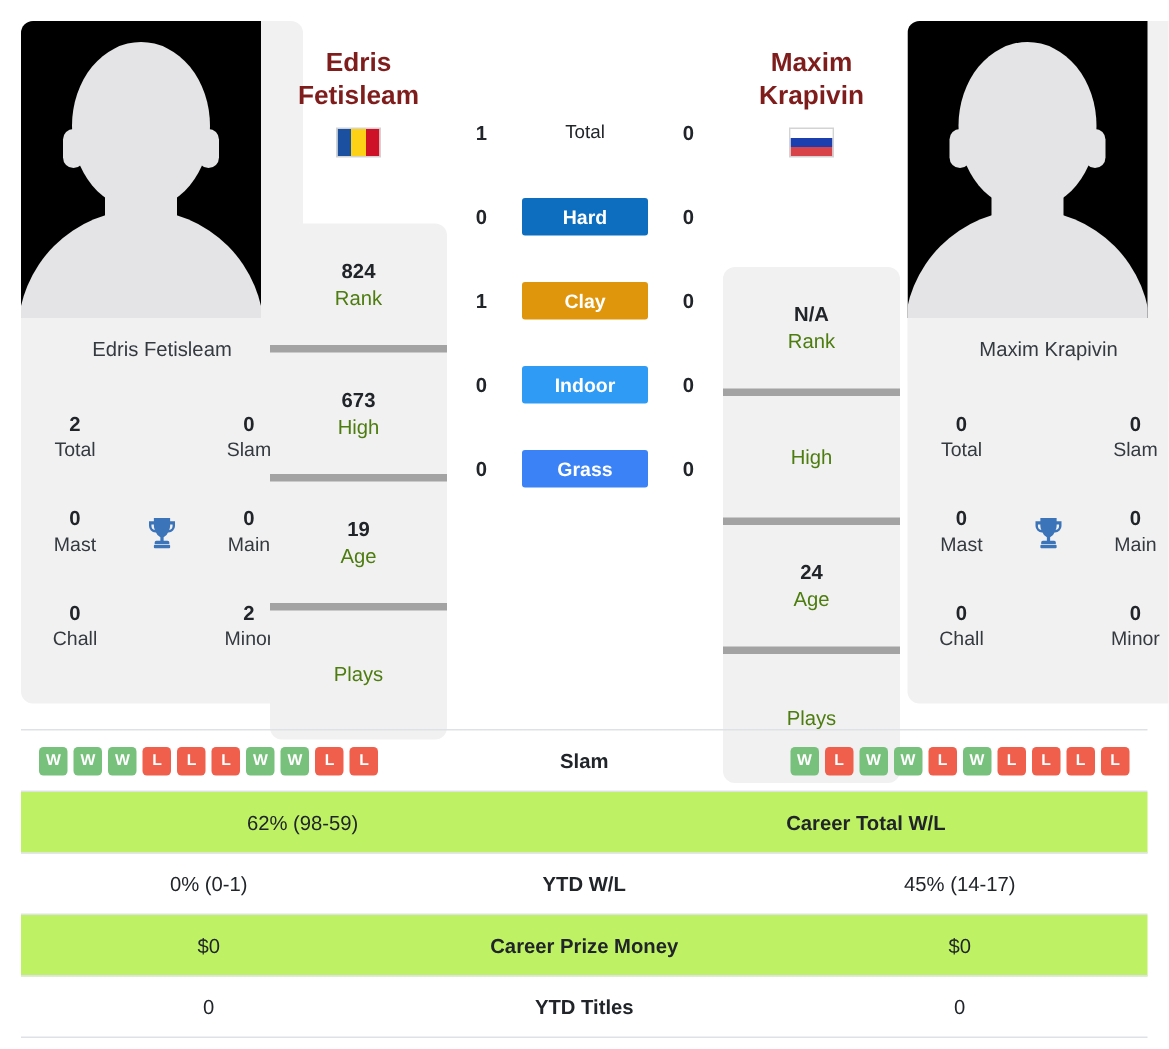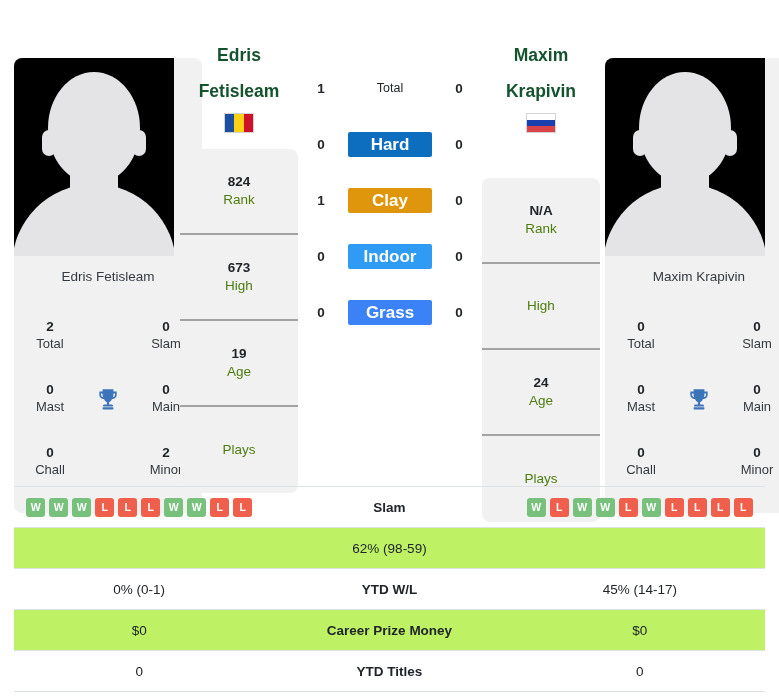--- a/index.html
+++ b/index.html
@@ -23,21 +23,20 @@
 
   
   .photo-card {
     position: absolute;
     top: 14px;
     width: 188px;
     height: 455px;
     background: #f1f1f1;
     border-radius: 8px;
     overflow: hidden;
-    margin-top: 44px;
   }
   .photo-card.left  { left: 14px; }
   .photo-card.right { left: 605px; }
 
   .photo {
     position: relative;
     width: 160px;
     height: 198px;
     background: #000000;
     overflow: hidden;
@@ -131,23 +130,22 @@
     position: absolute;
     top: 30px;
     width: 118px;
     text-align: center;
   }
   .nameblock.left  { left: 180px; }
   .nameblock.right { left: 482px; }
   .pname {
     font-size: 17.5px;
     font-weight: bold;
-    color: #14532d;
+    color: #7f1d1d;
     line-height: 1.28;
-    margin-top: 14px;
   }
   .flag {
     margin: 10px auto 0;
     width: 30px;
     height: 20px;
     border: 1px solid #d3d3d3;
     overflow: hidden;
     display: flex;
   }
   .flag.vert > div { flex: 1 1 0; height: 100%; }
@@ -163,21 +161,21 @@
     overflow: hidden;
   }
   .statcard.left  { left: 180px; top: 149px; }
   .statcard.right { left: 482px; top: 178px; }
   .statrow {
     height: 86px;
     display: flex;
     flex-direction: column;
     align-items: center;
     justify-content: center;
-    border-bottom: 2px solid #a3a3a3;
+    border-bottom: 5px solid #a3a3a3;
     line-height: 1.3;
   }
   .statrow:last-child { border-bottom: none; }
   .statval {
     font-size: 13.5px;
     font-weight: bold;
     color: #212529;
     min-height: 0;
   }
   .statval:empty { display: none; }
@@ -201,21 +199,21 @@
     text-align: center;
     font-size: 13.5px;
     font-weight: bold;
     color: #212529;
   }
   .surf-badge {
     width: 84px;
     height: 25px;
     line-height: 25px;
     text-align: center;
-    font-size: 17px;
+    font-size: 13px;
     font-weight: bold;
     color: #ffffff;
     border-radius: 2px;
   }
   .surf-badge.plain {
     color: #212529;
     background: transparent;
     font-size: 12.5px;
     font-weight: normal;
   }
@@ -480,20 +478,21 @@
             <span class="fbadge l">L</span>
             <span class="fbadge l">L</span>
             <span class="fbadge l">L</span>
             <span class="fbadge l">L</span>
           </div>
       </div>
     </div>
 
     <div class="trow alt">
       <div class="tcell">62% (98-59)</div>
+      <div class="tcell mid">Career Total W/L</div>
     </div>
 
     <div class="trow">
       <div class="tcell">0% (0-1)</div>
       <div class="tcell mid">YTD W/L</div>
       <div class="tcell">45% (14-17)</div>
     </div>
 
     <div class="trow alt">
       <div class="tcell">$0</div>

